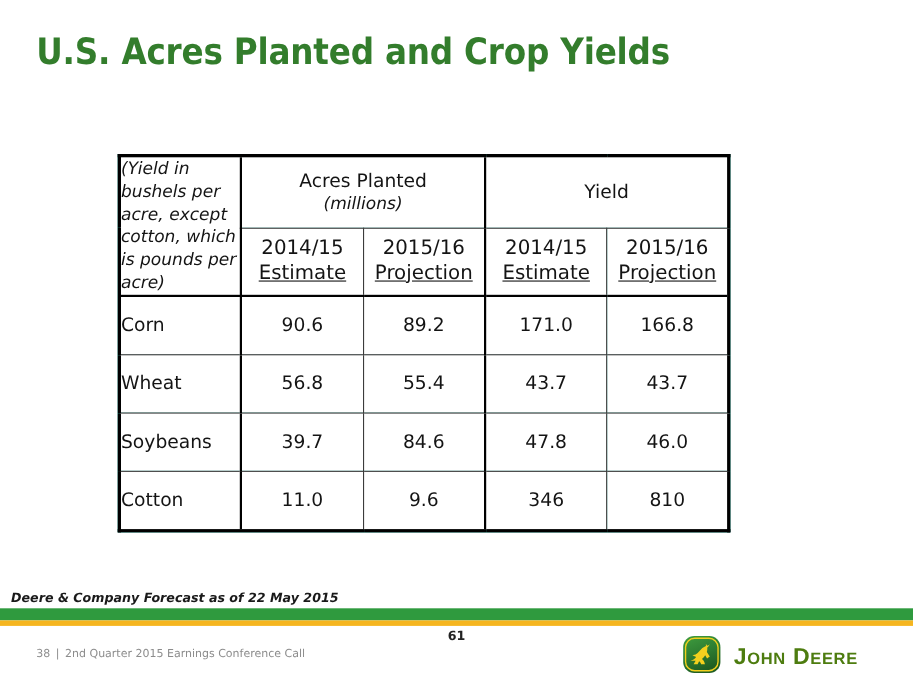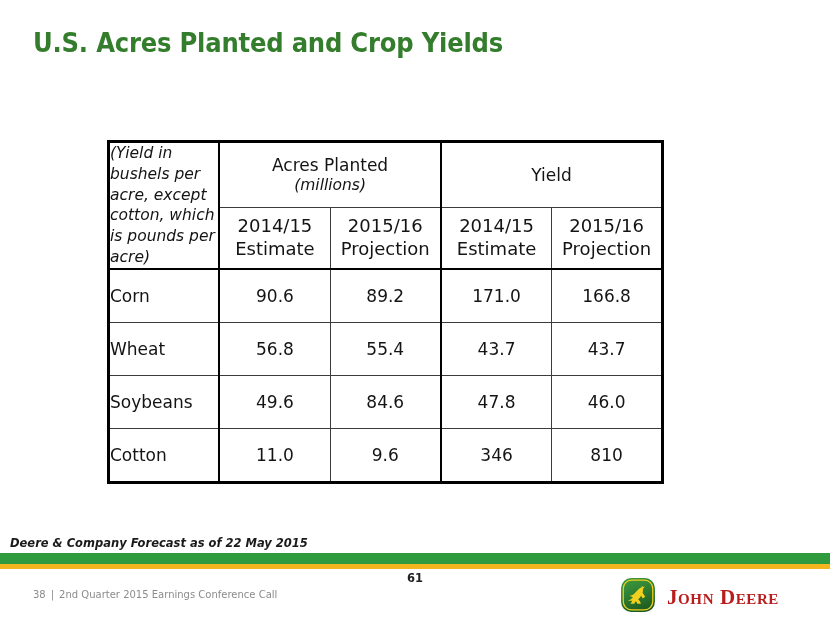--- a/index.html
+++ b/index.html
@@ -16,21 +16,21 @@
     height: 623px;
     background: #ffffff;
     overflow: hidden;
   }
 
   
   #slide-title {
     position: absolute;
     left: 33px;
     top: 27px;
-    font-size: 27px;
+    font-size: 33px;
     font-weight: bold;
     color: #337d2c;
     font-family: "DejaVu Sans Condensed", "Liberation Sans Narrow", "DejaVu Sans", sans-serif;
     letter-spacing: -0.2px;
     white-space: nowrap;
   }
 
   
   #crop-table {
     position: absolute;
@@ -77,21 +77,21 @@
     display: block;
   }
   .cell-subhdr {
     text-align: center;
     vertical-align: middle;
     font-size: 18px;
     line-height: 1.26;
     padding: 5px 2px 6px 2px;
     height: 40px;
   }
-  .cell-subhdr .sub-l2 { display: block; }
+  .cell-subhdr .sub-l2 { display: block; text-decoration: underline; }
   .cell-rowlabel {
     text-align: left;
     vertical-align: middle;
     font-size: 17px;
     padding: 0 0 0 11px;
     height: 52px;
   }
   .cell-value {
     text-align: center;
     vertical-align: middle;
@@ -158,22 +158,22 @@
     width: 200px;
     height: 44px;
     display: flex;
     align-items: center;
   }
   #jd-mark { flex: 0 0 auto; }
   #jd-wordmark {
     margin-left: 11px;
     font-size: 21px;
     font-weight: bold;
-    color: #b91c1c;
-    font-family: Liberation Serif, serif;
+    color: #4d7c0f;
+    font-family: Liberation Sans, sans-serif;
     font-variant: small-caps;
     letter-spacing: 0.6px;
     line-height: 1;
     white-space: nowrap;
   }
 </style>
 </head>
 <body>
 
 <div id="slide">
@@ -223,21 +223,21 @@
       <tr>
         <td class="cell-rowlabel tbl-outer-left col-thick-right">Wheat</td>
         <td class="cell-value">56.8</td>
         <td class="cell-value col-thick-right">55.4</td>
         <td class="cell-value">43.7</td>
         <td class="cell-value tbl-outer-right">43.7</td>
       </tr>
 
       <tr>
         <td class="cell-rowlabel tbl-outer-left col-thick-right">Soybeans</td>
-        <td class="cell-value">49.6</td>
+        <td class="cell-value">39.7</td>
         <td class="cell-value col-thick-right">84.6</td>
         <td class="cell-value">47.8</td>
         <td class="cell-value tbl-outer-right">46.0</td>
       </tr>
 
       <tr>
         <td class="cell-rowlabel tbl-outer-left tbl-outer-bottom col-thick-right">Cotton</td>
         <td class="cell-value tbl-outer-bottom">11.0</td>
         <td class="cell-value tbl-outer-bottom col-thick-right">9.6</td>
         <td class="cell-value tbl-outer-bottom">346</td>

